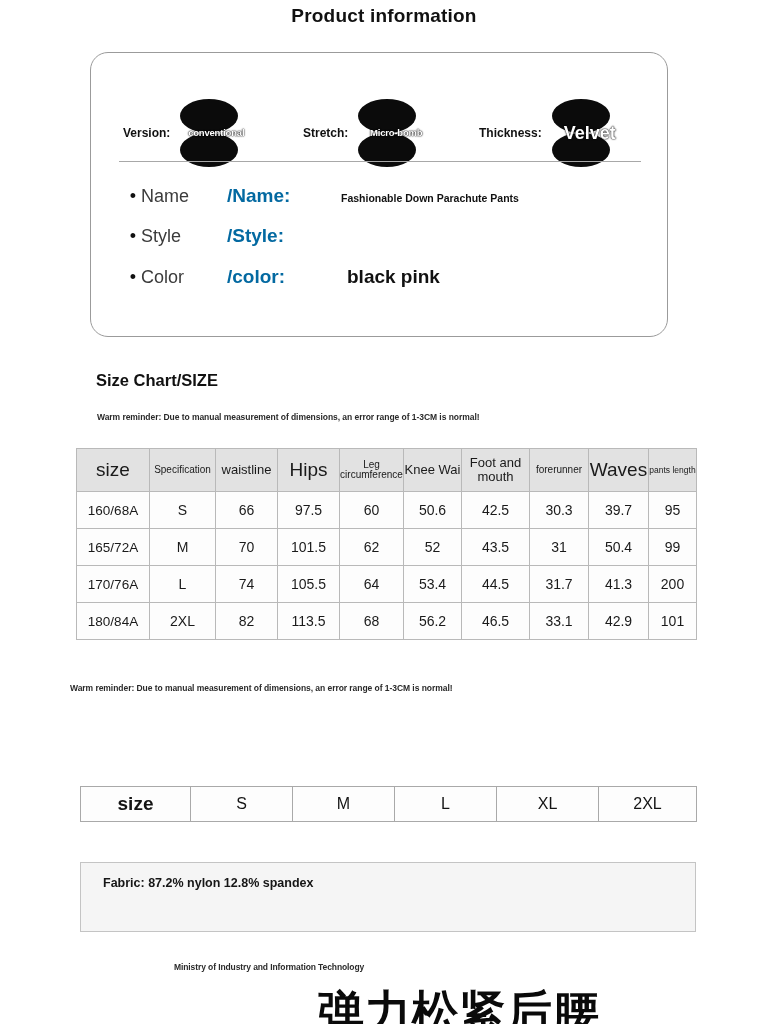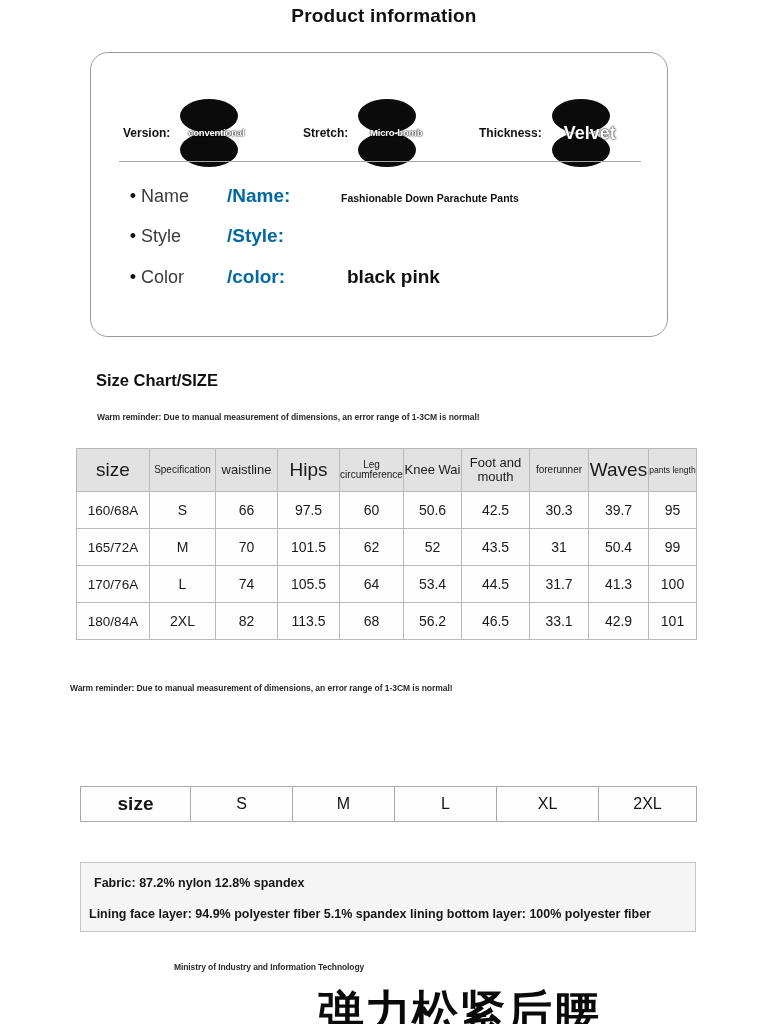--- a/index.html
+++ b/index.html
@@ -249,21 +249,21 @@
     left: 80px;
     top: 862px;
     width: 616px;
     height: 70px;
     border: 1px solid #c4c4c4;
     background: #f5f5f5;
     box-sizing: border-box;
   }
   .fabric-line {
     position: absolute;
-    left: 13px;
+    left: 22px;
     font-size: 12.5px;
     font-weight: bold;
     color: #161616;
     white-space: nowrap;
   }
   .fabric-line.l1 { top: 13px; }
   .fabric-line.l2 { top: 44px; left: 8px; }
 
   
   .footer {
@@ -419,21 +419,21 @@
     <tr>
       <td class="first">170/76A</td>
       <td>L</td>
       <td>74</td>
       <td>105.5</td>
       <td>64</td>
       <td>53.4</td>
       <td>44.5</td>
       <td>31.7</td>
       <td>41.3</td>
-      <td>100</td>
+      <td>200</td>
     </tr>
     <tr>
       <td class="first">180/84A</td>
       <td>2XL</td>
       <td>82</td>
       <td>113.5</td>
       <td>68</td>
       <td>56.2</td>
       <td>46.5</td>
       <td>33.1</td>
@@ -461,18 +461,17 @@
       <td>M</td>
       <td>L</td>
       <td>XL</td>
       <td>2XL</td>
     </tr>
   </tbody>
 </table>
 
 <div class="fabric-box">
   <div class="fabric-line l1">Fabric: 87.2% nylon 12.8% spandex</div>
-  <div class="fabric-line l2">Lining face layer: 94.9% polyester fiber 5.1% spandex lining bottom layer: 100% polyester fiber</div>
 </div>
 
 <div class="footer"></div>
 <div class="ministry">Ministry of Industry and Information Technology</div>
 <div class="cn-big">弹力松紧后腰</div>
 
 </body></html>

